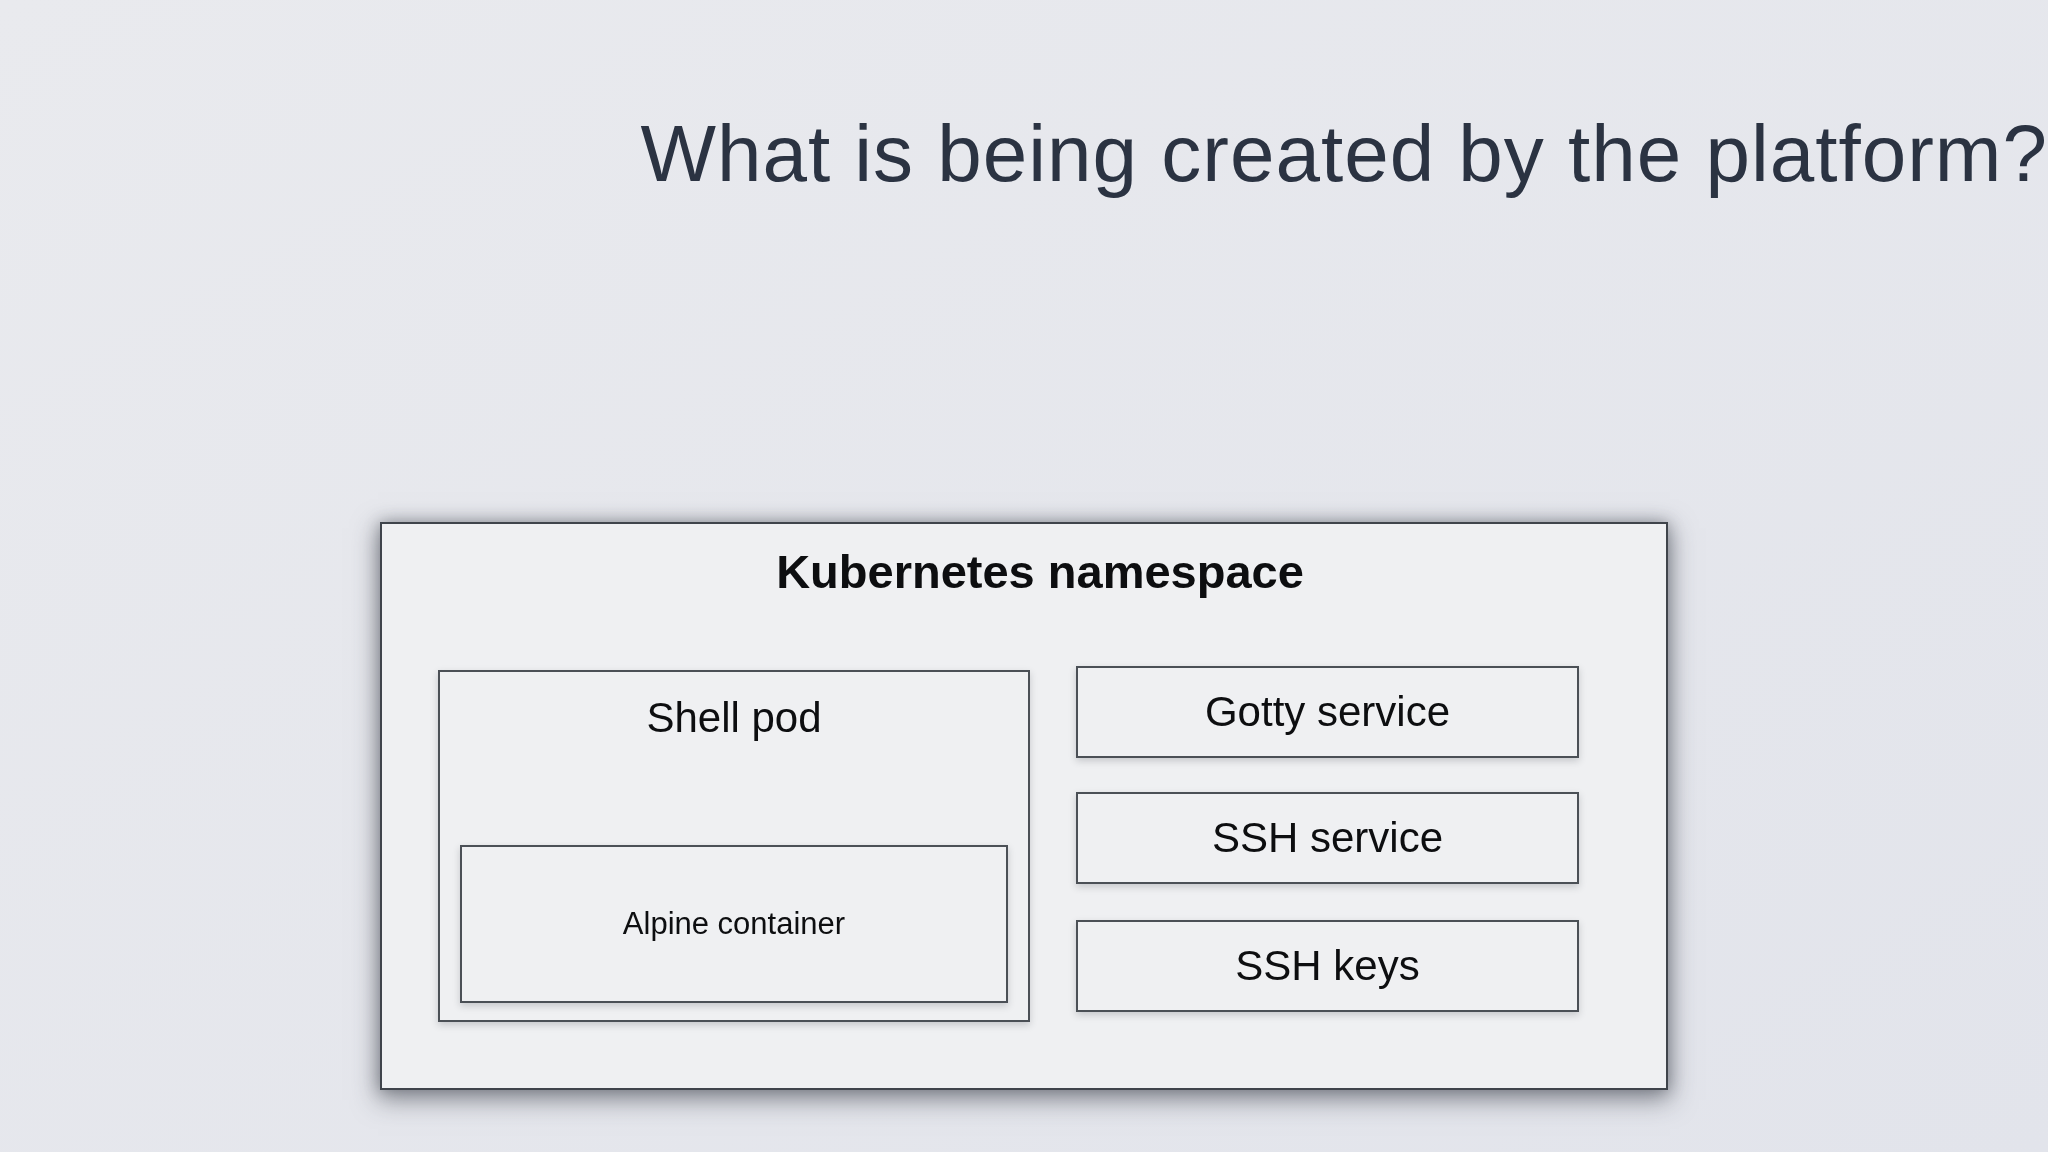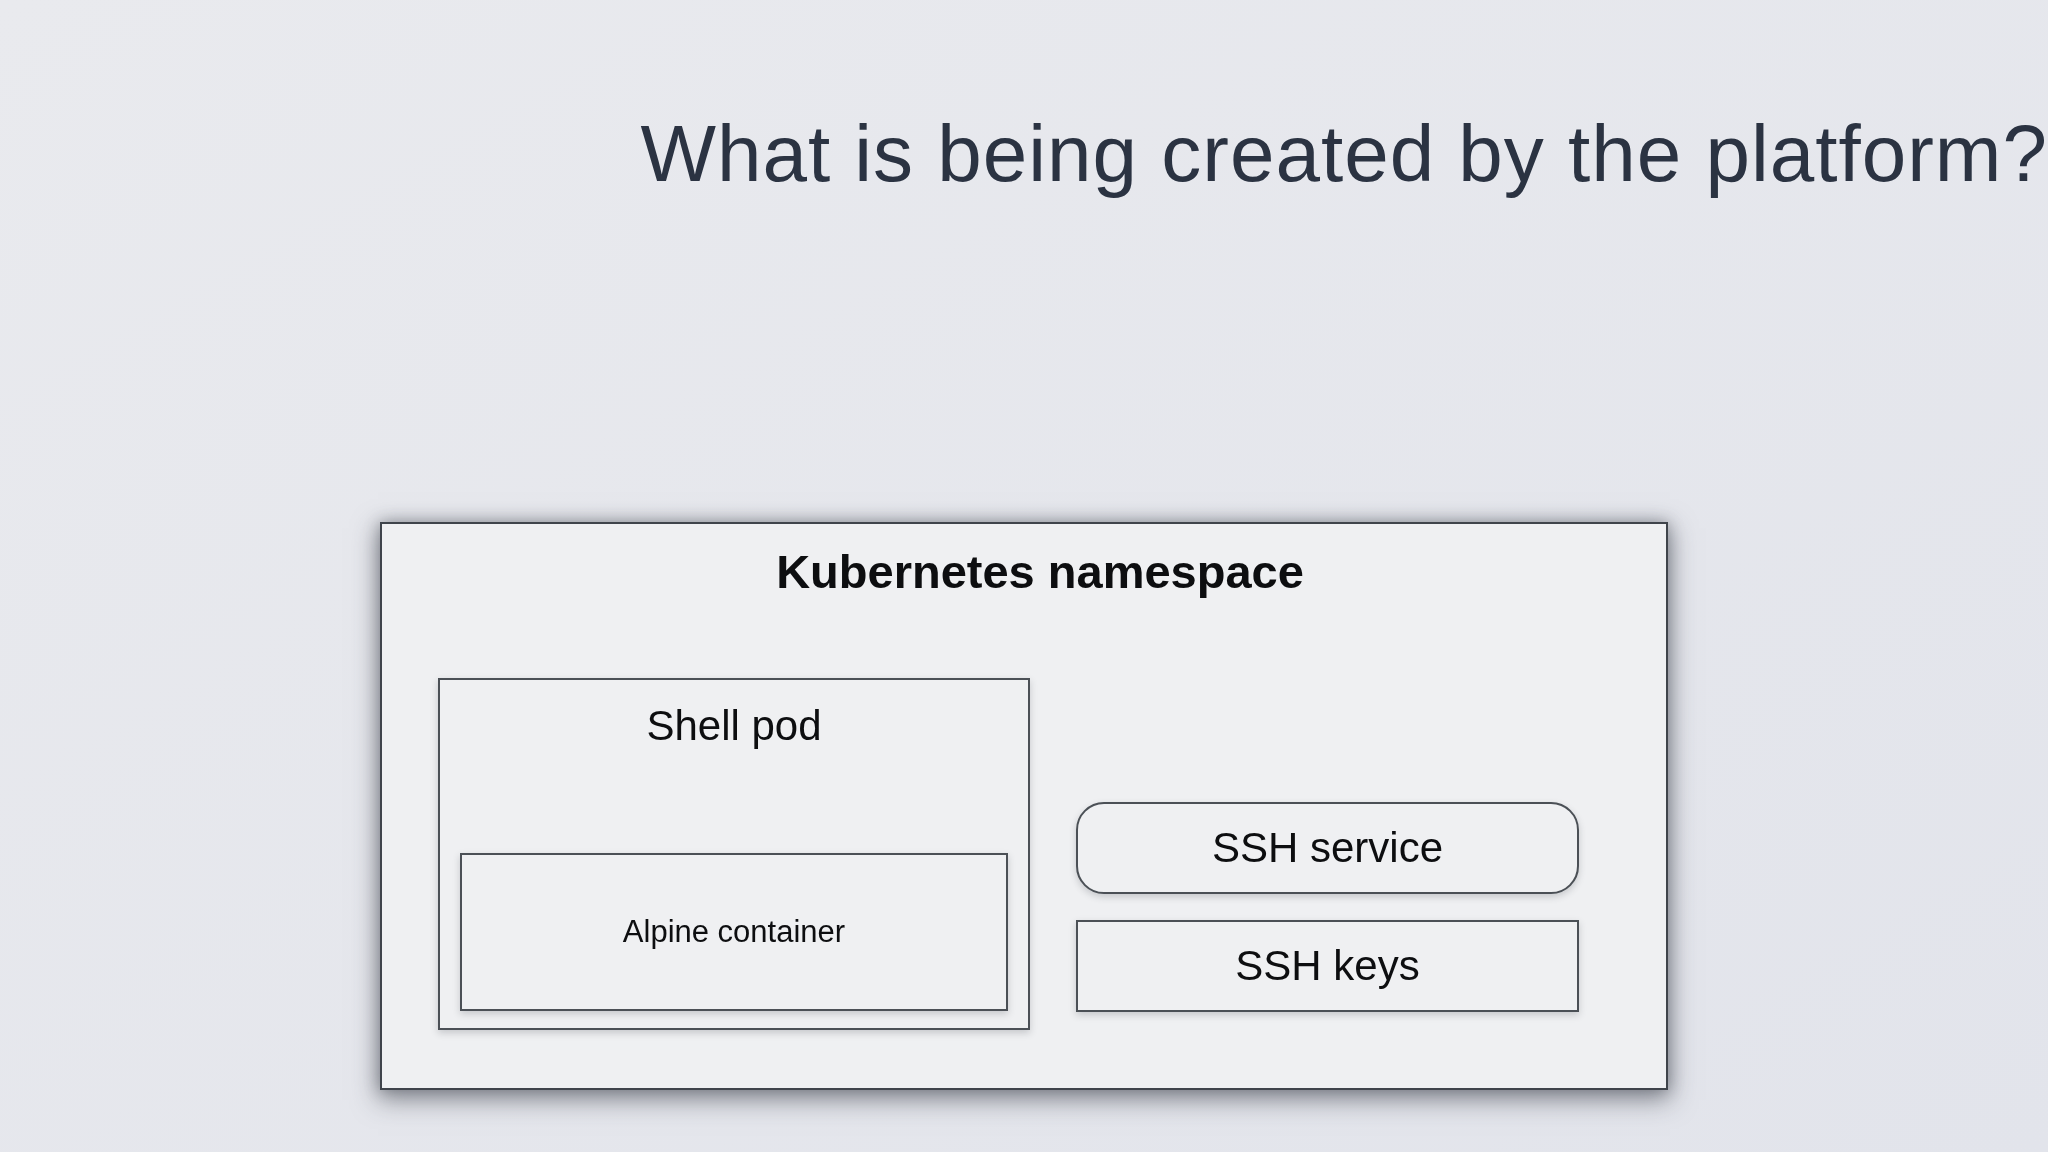--- a/index.html
+++ b/index.html
@@ -58,21 +58,20 @@
     background: var(--box-fill);
     border: 2px solid var(--inner-border);
     box-shadow: 0 3px 7px rgba(55, 60, 70, 0.22);
   }
   .shell-box {
     position: absolute;
     left: 56px;
     top: 146px;
     width: 592px;
     height: 352px;
-    margin-top: 8px;
   }
   .shell-label {
     position: absolute;
     top: 22px;
     left: 0;
     width: 100%;
     text-align: center;
     font-size: 42px;
     font-weight: 400;
     color: var(--label-color);
@@ -102,21 +101,21 @@
   .svc-box {
     position: absolute;
     left: 0;
     width: 503px;
     height: 92px;
     display: flex;
     align-items: center;
     justify-content: center;
   }
   .svc-box.row-0 { top: 0; }
-  .svc-box.row-1 { top: 136px; border-radius: 28px; }
+  .svc-box.row-1 { top: 126px; }
   .svc-box.row-2 { top: 254px; }
   .svc-label {
     font-size: 42px;
     font-weight: 400;
     color: var(--label-color);
   }
 </style>
 </head>
 <body>
 
@@ -131,20 +130,23 @@
     <div class="inner-box shell-box">
       <div class="shell-label">Shell pod</div>
 
       <div class="inner-box alpine-box">
         <span class="alpine-label">Alpine container</span>
       </div>
     </div>
 
     <div class="svc-col">
 
+      <div class="inner-box svc-box row-0">
+        <span class="svc-label">Gotty service</span>
+      </div>
 
       <div class="inner-box svc-box row-1">
         <span class="svc-label">SSH service</span>
       </div>
 
       <div class="inner-box svc-box row-2">
         <span class="svc-label">SSH keys</span>
       </div>
 
     </div>

